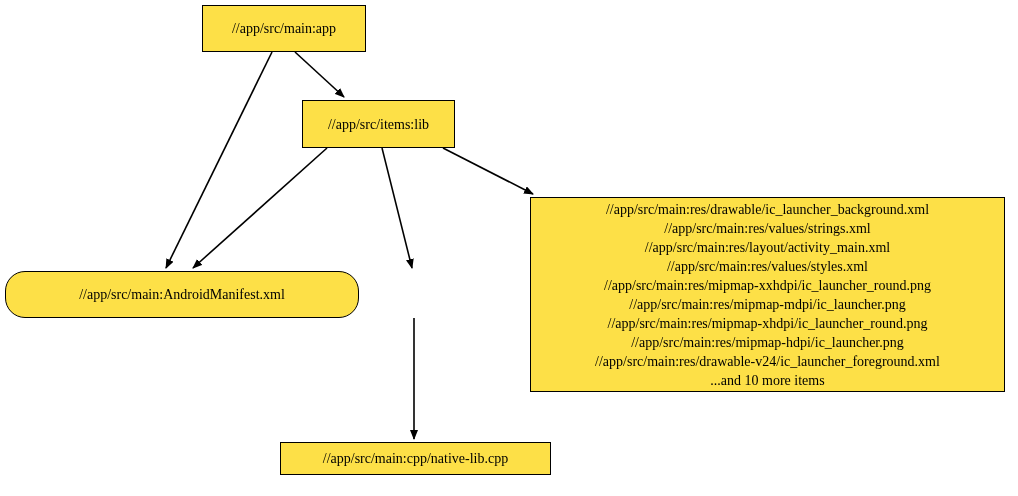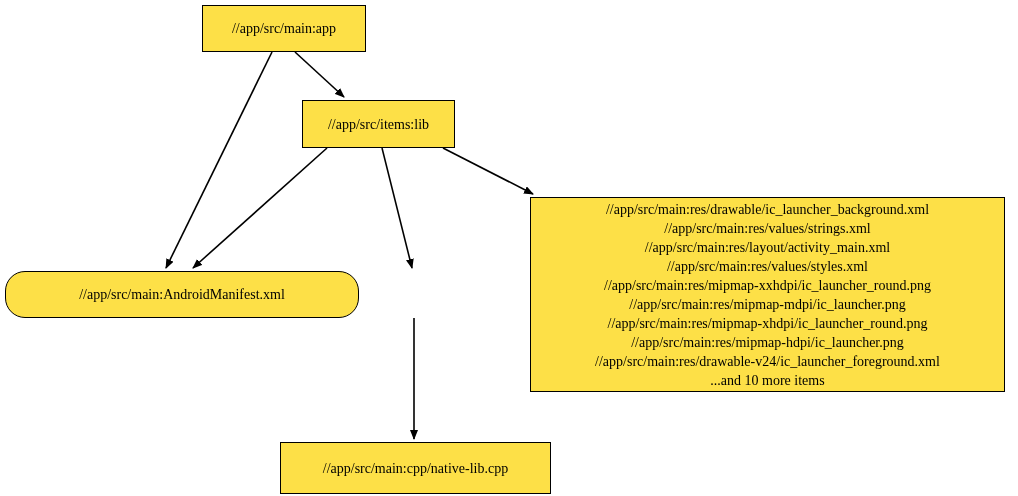--- a/index.html
+++ b/index.html
@@ -49,21 +49,21 @@
     width: 100%;
     text-align: center;
     white-space: pre;
   }
   
   #node-app        { left: 202px; top: 5px;   width: 164px; height: 47px; }
   #node-lib        { left: 302px; top: 100px; width: 153px; height: 48px; }
   #node-manifest   { left: 5px;   top: 271px; width: 354px; height: 47px; border-radius: 20px; }
   #node-jni-lib    { left: 325px; top: 271px; width: 181px; height: 47px; }
   #node-res-group  { left: 530px; top: 197px; width: 475px; height: 195px; }
-  #node-native-lib { left: 280px; top: 442px; width: 271px; height: 52px; }
+  #node-native-lib { left: 280px; top: 442px; width: 271px; height: 33px; }
   #node-res-group .node-label {
     line-height: 19px;
     font-size: 14px;
   }
 </style>
 </head>
 <body>
 
 <div id="graph-canvas">
 

